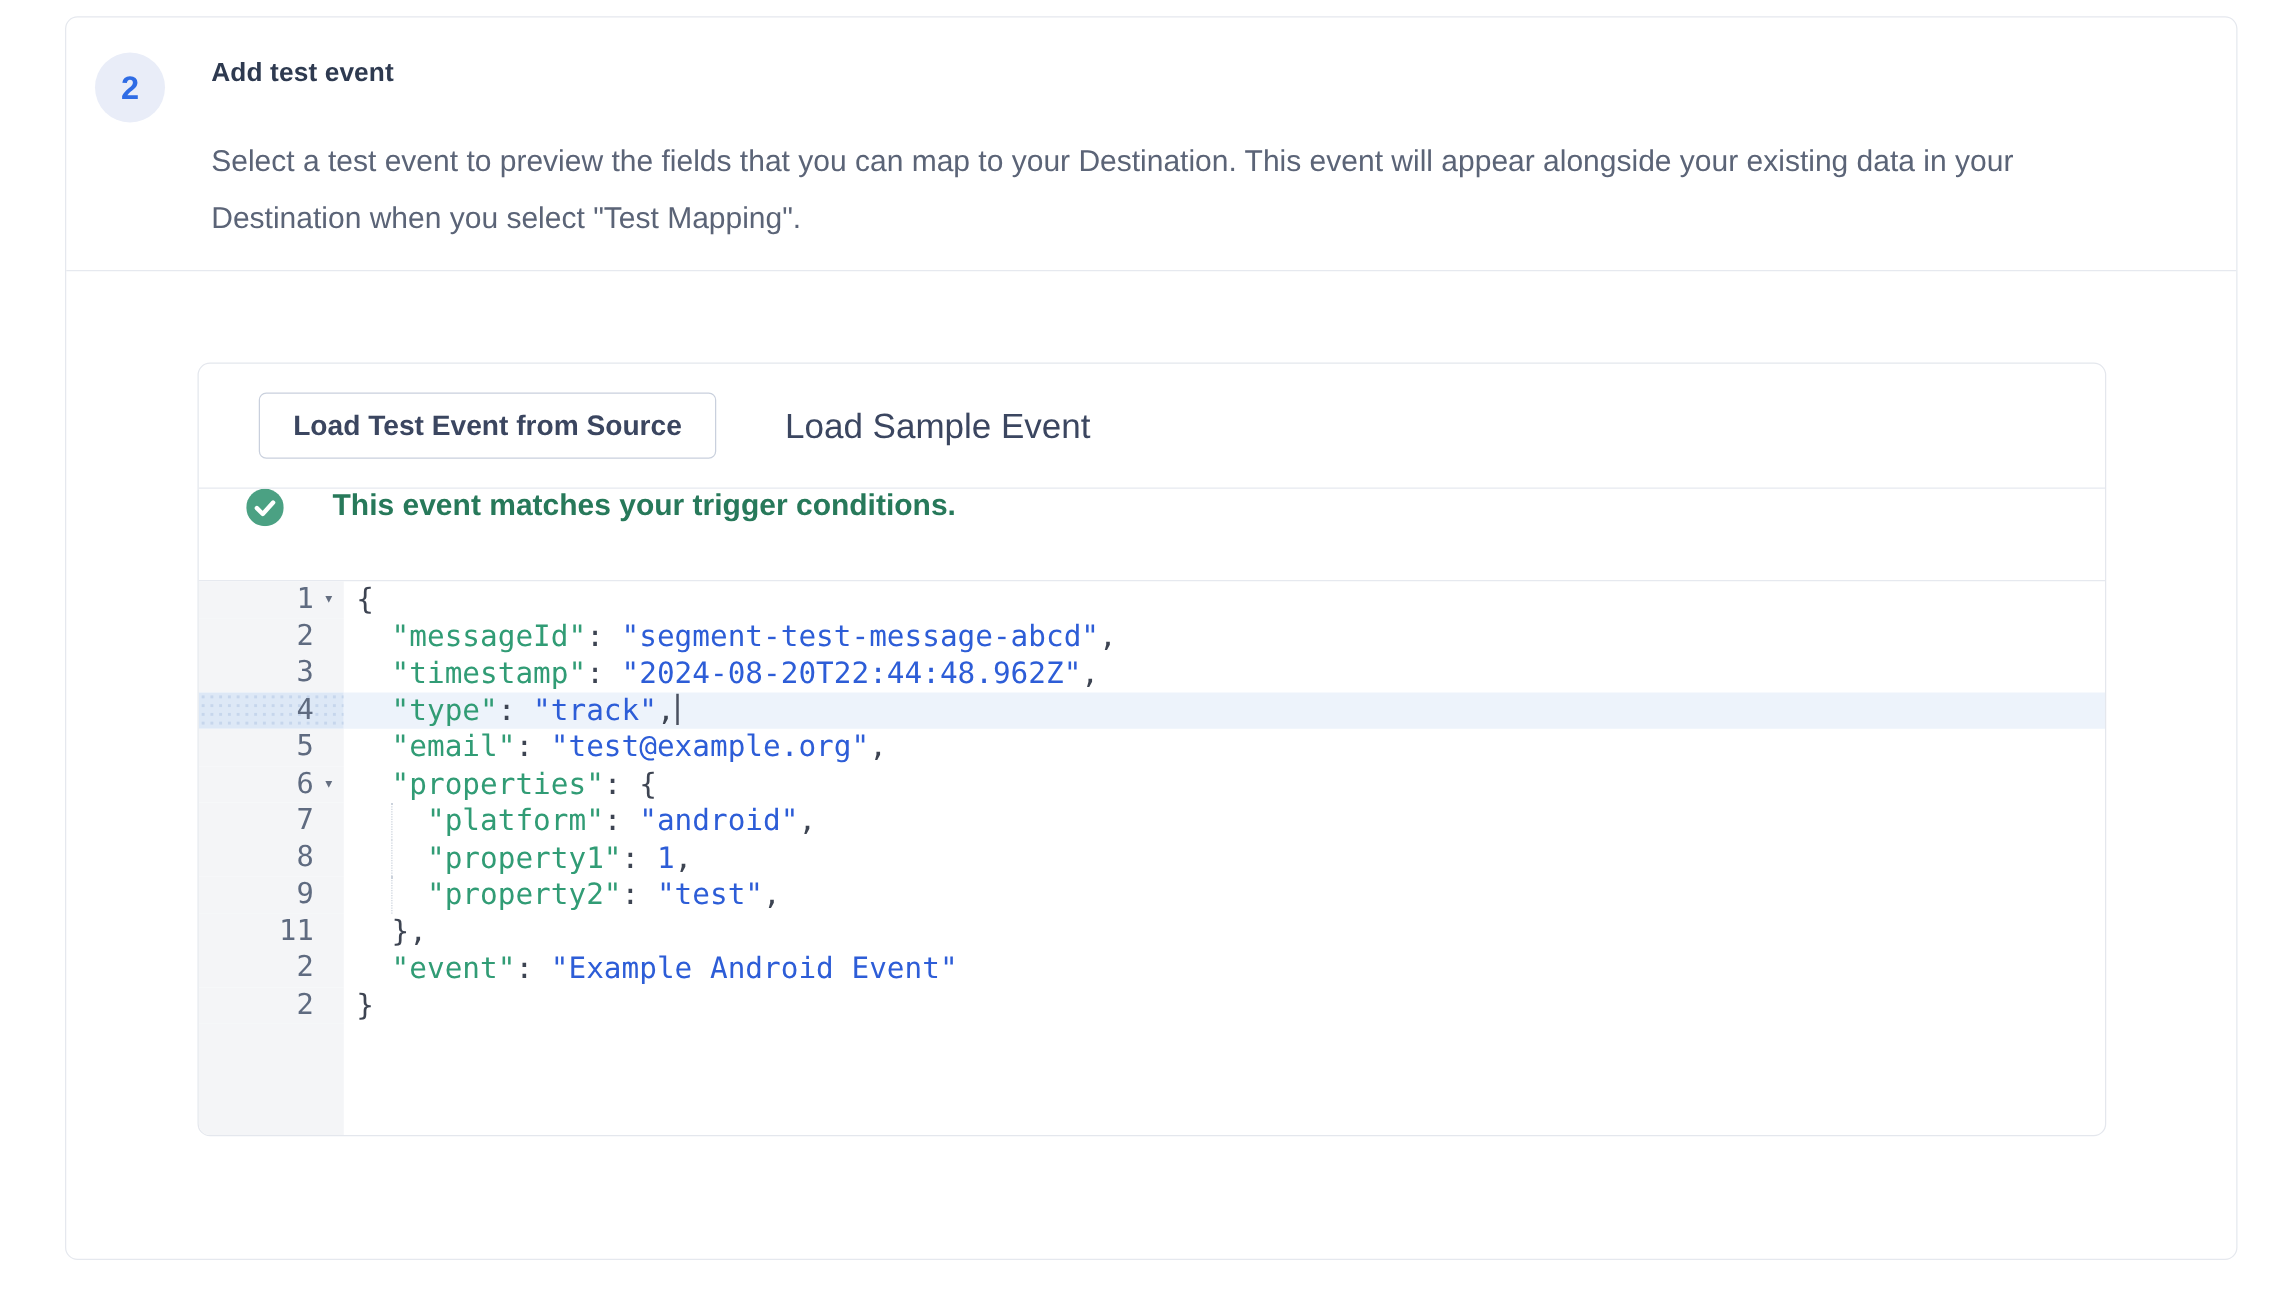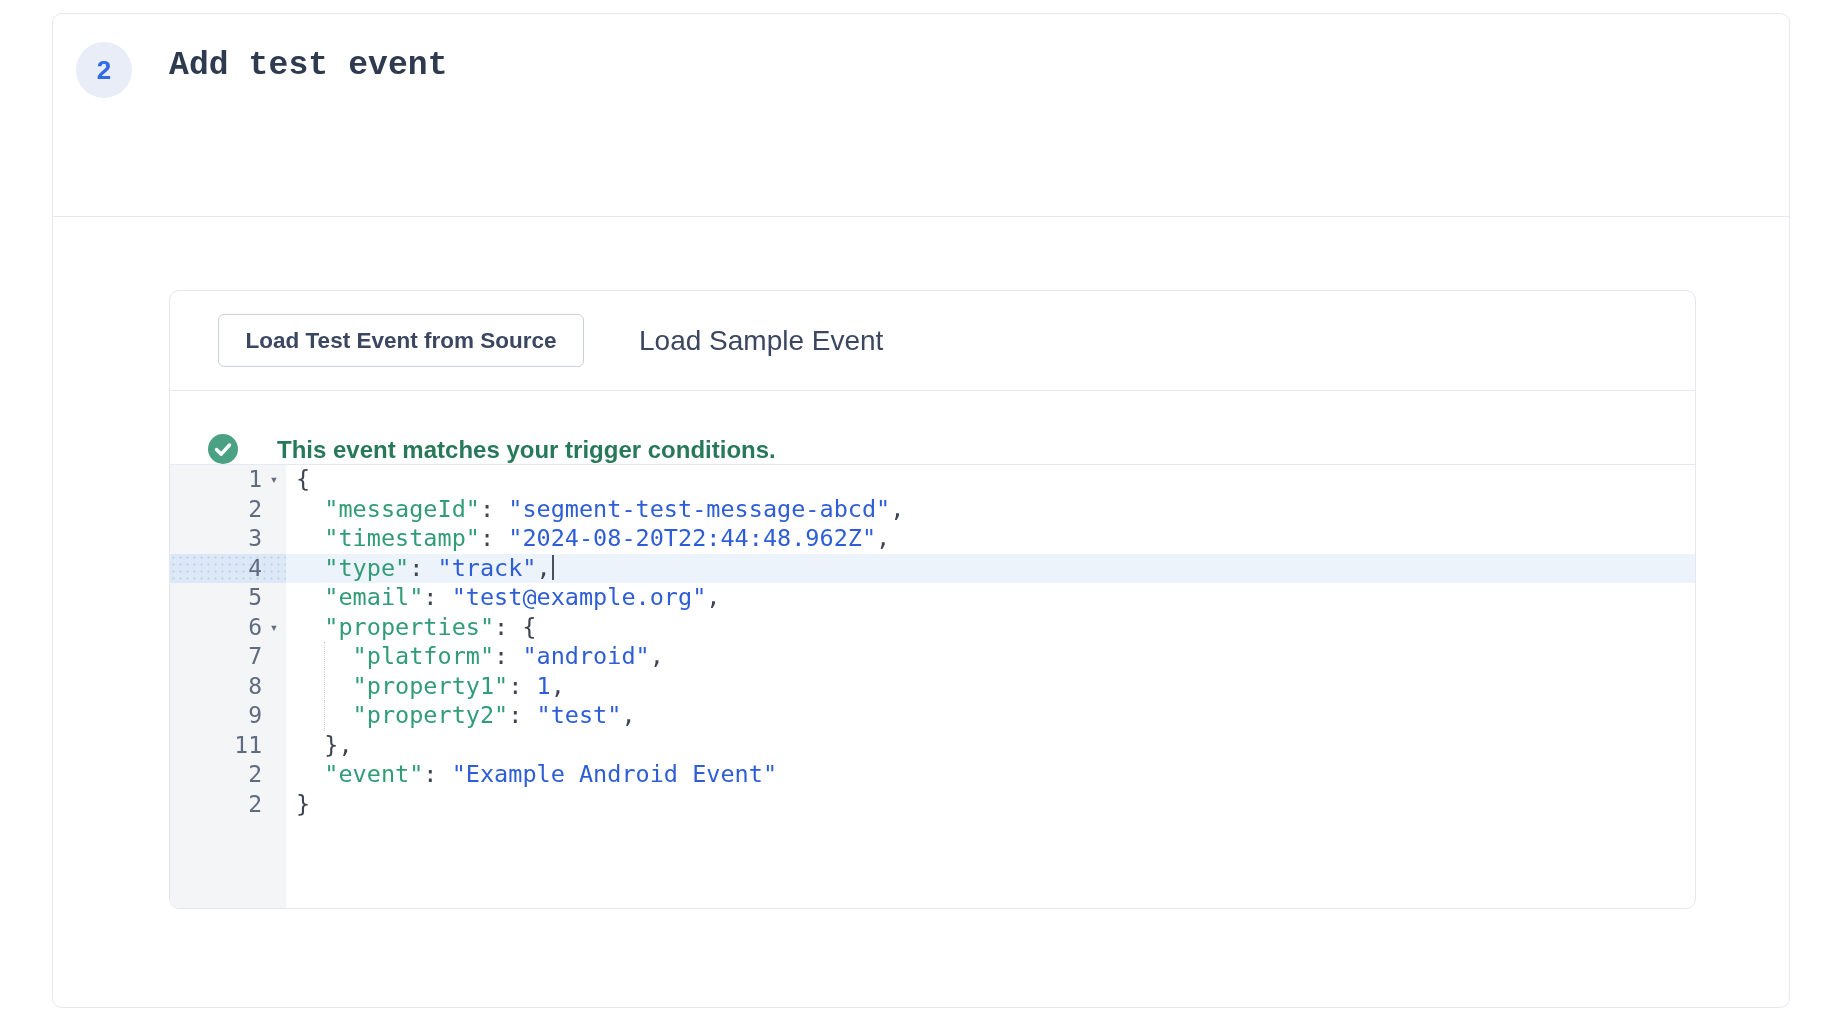--- a/index.html
+++ b/index.html
@@ -18,39 +18,38 @@
 
   .step-badge {
     position: absolute; left: 23px; top: 28px; width: 56px; height: 56px;
     border-radius: 50%; background: var(--badge_bg, #E9EDF8);
     color: var(--accent_blue, #2F6CE5); font-size: 26px; font-weight: 600;
     display: flex; align-items: center; justify-content: center;
   }
 
   .page-title {
     position: absolute; left: 116px; top: 33px;
-    font-size: 33px; font-weight: 700; color: var(--heading, #2E3A50);
+    font-size: 21px; font-weight: 700; color: var(--heading, #2E3A50);
     letter-spacing: 0.1px;
-    font-family: Liberation Mono, monospace;
   }
 
   .page-desc {
     position: absolute; left: 116px; top: 93px; width: 1590px;
     font-size: 24px; font-weight: 400; color: var(--body_text, #5B6477);
     line-height: 45px;
   }
 
   .divider-h { position: absolute; left: 0; right: 0; height: 1px; background: #E6E9EF; }
   .divider-top { top: 202px; }
 
   .inner-card {
     position: absolute; left: 105px; top: 276px; width: 1527px; height: 619px;
     border: 1px solid #E4E7ED; border-radius: 10px; background: #fff;
     box-sizing: border-box; overflow: hidden;
-    display: flex; flex-direction: column; margin-left: 11px;
+    display: flex; flex-direction: column;
   }
 
   .btn-row {
     flex: 0 0 100px; display: flex; align-items: center; padding-left: 48px;
     border-bottom: 1px solid #E6E9EF; box-sizing: border-box;
   }
   .btn-outline {
     width: 366px; height: 53px; background: #fff;
     border: 1px solid var(--button_border, #C9D0DD); border-radius: 6px;
     font-family: "Liberation Sans", sans-serif;
@@ -59,21 +58,21 @@
   }
   .btn-text {
     margin-left: 40px; height: 53px; padding: 0 15px;
     background: none; border: none;
     font-family: "Liberation Sans", sans-serif;
     font-size: 28px; font-weight: 400; color: var(--button_text, #3B4660);
     cursor: pointer;
   }
 
   .status-row {
-    flex: 0 0 74px; display: flex; align-items: flex-end; padding-left: 38px;
+    flex: 0 0 74px; display: flex; align-items: flex-start; padding-left: 38px;
     border-bottom: 1px solid #E6E9EF; box-sizing: border-box;
   }
   .status-icon { width: 30px; height: 30px; margin-right: 39px; flex: 0 0 auto; }
   .status-text {
     font-size: 24px; font-weight: 600; color: var(--success_green, #27795A);
   }
 
   .editor {
     flex: 1 1 auto; display: flex; flex-direction: column;
     font-family: "DejaVu Sans Mono", monospace; font-size: 23.5px;
@@ -115,20 +114,24 @@
 
 <div class="screen">
   <div class="outer-card">
 
     <div class="step-badge">
       <span>2</span>
     </div>
 
     <div class="page-title">Add test event</div>
 
+    <div class="page-desc">
+      <div>Select a test event to preview the fields that you can map to your Destination. This event will appear alongside your existing data in your</div>
+      <div>Destination when you select "Test Mapping".</div>
+    </div>
 
     <div class="divider-h divider-top"></div>
 
     <div class="inner-card">
 
       <div class="btn-row">
         <button class="btn-outline">Load Test Event from Source</button>
         <button class="btn-text">Load Sample Event</button>
       </div>
 

